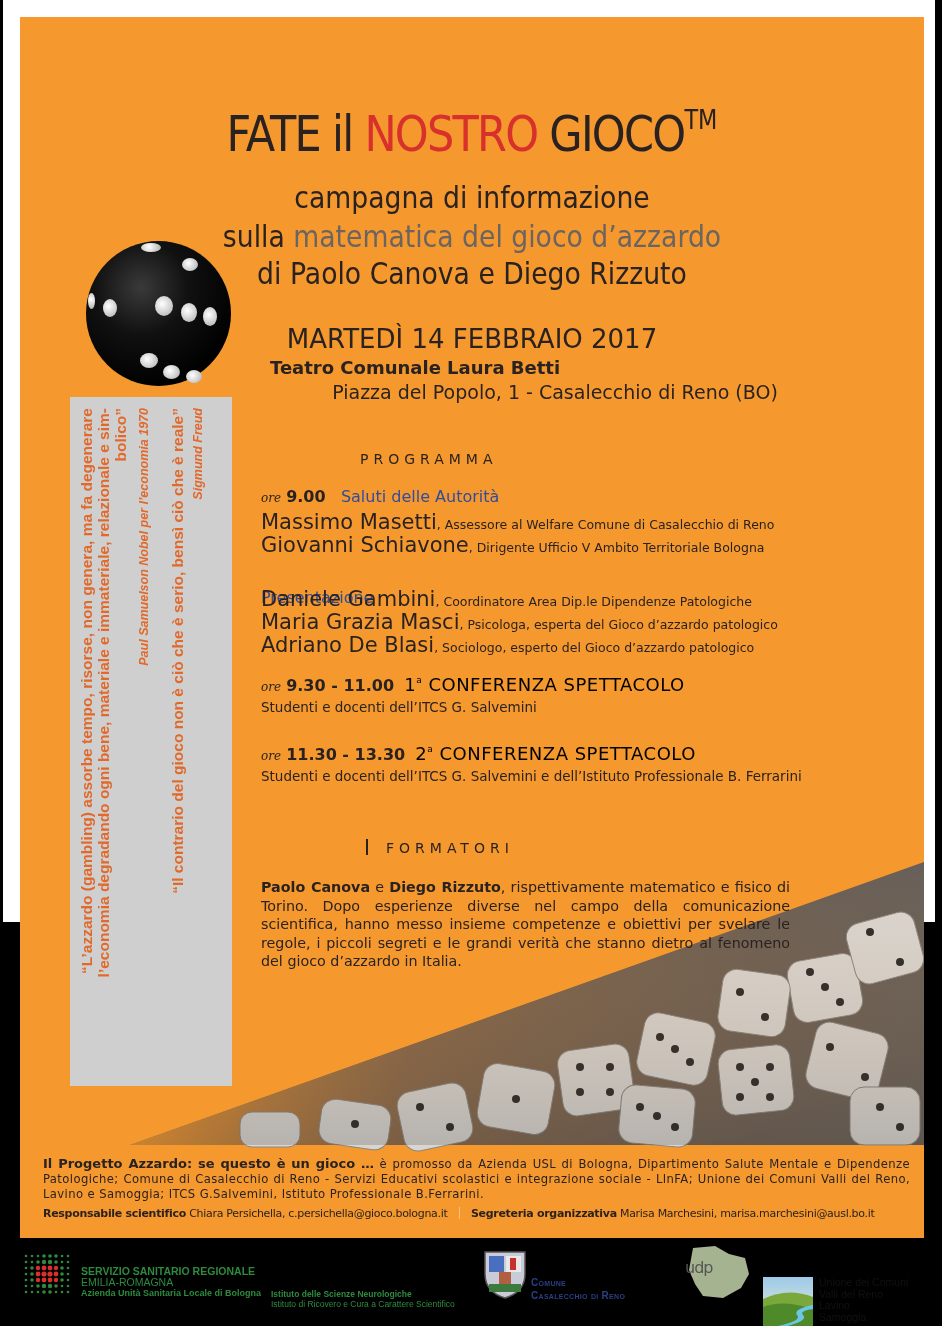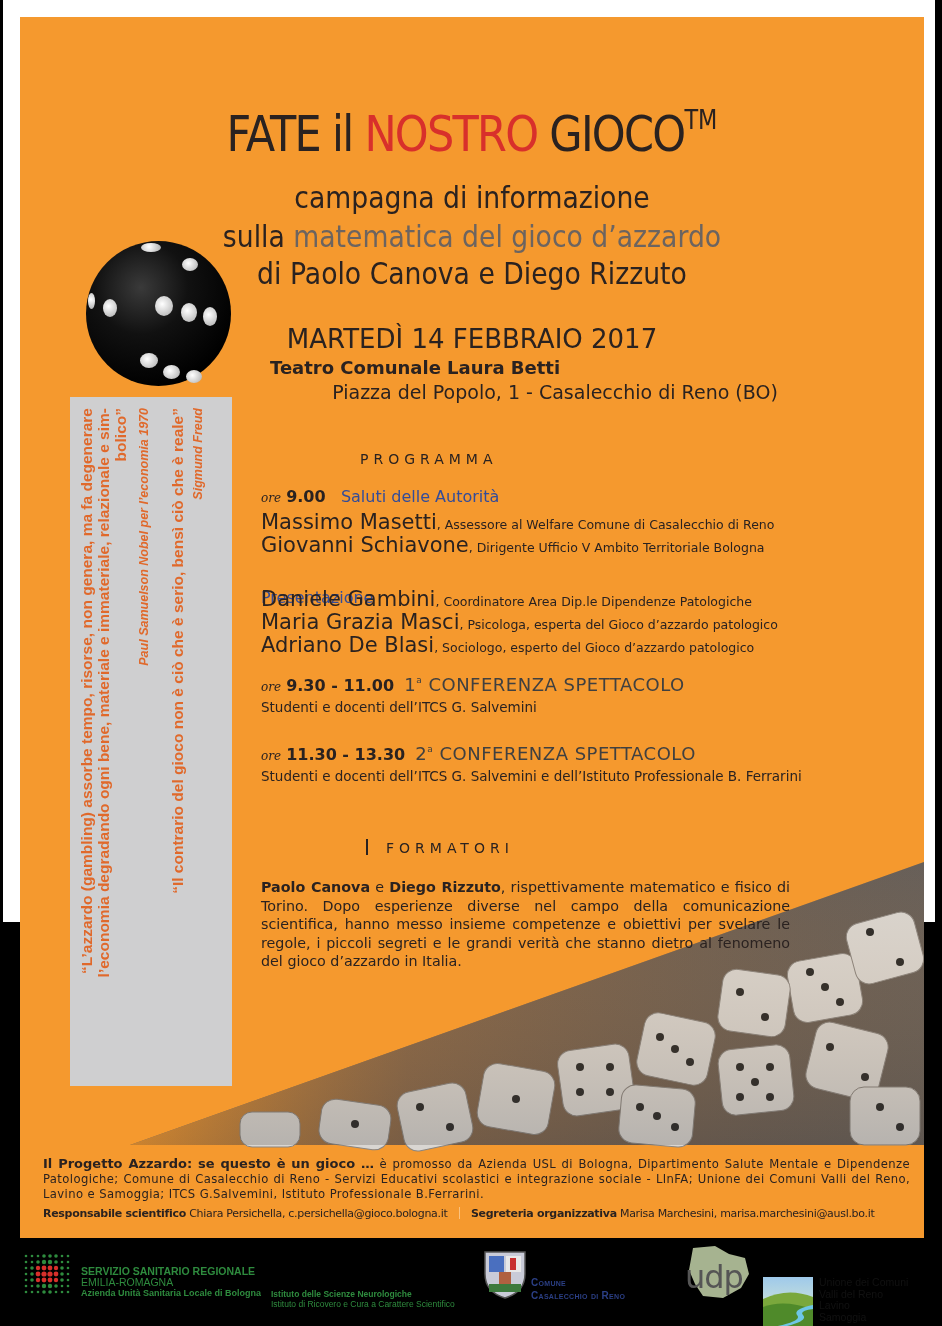--- a/index.html
+++ b/index.html
@@ -26,21 +26,21 @@
   .q2 { position:absolute; left:14px; top:99px; width:664px; text-align:right; }
   .q2-author { position:absolute; left:14px; top:120px; width:664px; text-align:right; font-style:italic; font-size:12.5px; }
   .section-h { position:absolute; font-family:"DejaVu Sans", sans-serif; font-size:14px; letter-spacing:5px; color:#2a2220; }
   .prog { position:absolute; left:241px; top:470px; width:640px; font-family:"DejaVu Sans", sans-serif; color:#2a2220; }
   .row { white-space:nowrap; }
   .ore { font-style:italic; font-size:12px; font-family:"DejaVu Serif", serif; }
   .time { font-weight:bold; font-size:16px; }
   .name { font-weight:normal; font-size:21px; }
   .role { font-size:12.5px; }
   .head-blue { color:#334c9a; font-size:16px; }
-  .conf { color:#404040; font-size:18px; letter-spacing:0.5px; }
+  .conf { color:#000000; font-size:18px; letter-spacing:0.5px; }
   .sup { font-size:9px; vertical-align:8px; }
   .small { font-size:13.5px; }
   .formatori-bar { position:absolute; left:346px; top:822px; width:2px; height:16px; background:#2a2220; }
   .bio { position:absolute; left:241px; top:861px; width:529px; font-family:"DejaVu Sans", sans-serif; font-size:14.3px; line-height:18.5px; color:#2a2220; text-align:justify; }
   .bio b { font-weight:bold; }
   .dice { position:absolute; left:0; top:0; width:904px; height:1221px; }
   .footer-text { position:absolute; left:23px; top:1139px; width:867px; font-family:"DejaVu Sans", sans-serif; font-size:11.6px; line-height:15px; color:#2a2220; letter-spacing:0.4px; text-align:justify; }
   .footer-text b { font-size:13px; letter-spacing:0; }
   .contacts { position:absolute; left:23px; top:1190px; width:870px; font-family:"DejaVu Sans", sans-serif; font-size:11px; color:#2a2220; white-space:nowrap; letter-spacing:-0.3px; }
   .contacts b { font-weight:bold; }
@@ -48,21 +48,21 @@
   .logos { position:absolute; left:0; top:1238px; width:932px; height:80px; }
   .logo-ssr { position:absolute; left:20px; top:15px; }
   .dotgrid { position:absolute; left:0; top:0; width:50px; height:44px; }
   .ssr-text { position:absolute; left:58px; top:13px; width:220px; font-size:10.5px; color:#2e8b3e; font-weight:bold; line-height:11px; }
   .ssr-text .l3 { font-size:9px; }
   .isn-text { position:absolute; left:248px; top:37px; width:240px; font-size:8.5px; color:#2e8b3e; line-height:9.5px; }
   .isn-text .l1 { font-weight:bold; }
   .comune { position:absolute; left:480px; top:10px; }
   .comune-text { position:absolute; left:48px; top:28px; width:120px; font-size:10px; color:#2b3f85; font-weight:bold; letter-spacing:0.3px; line-height:13px; font-variant:small-caps; }
   .udp { position:absolute; left:660px; top:6px; width:90px; height:56px; }
-  .udp-text { position:absolute; left:22px; top:14px; font-size:32px; color:#555; font-family:"DejaVu Sans", sans-serif; letter-spacing:-1px; }
+  .udp-text { position:absolute; left:22px; top:14px; font-size:16px; color:#555; font-family:"DejaVu Sans", sans-serif; letter-spacing:-1px; }
   .unione { position:absolute; left:760px; top:8px;margin-top:31px; }
   .unione-text { position:absolute; left:56px; top:0; width:120px; font-size:10.5px; line-height:11.5px; color:#111; }
 </style>
 </head>
 <body>
 
 <div class="page">
   <div class="poster">
 
     <svg class="dice" viewBox="0 0 904 1221">

